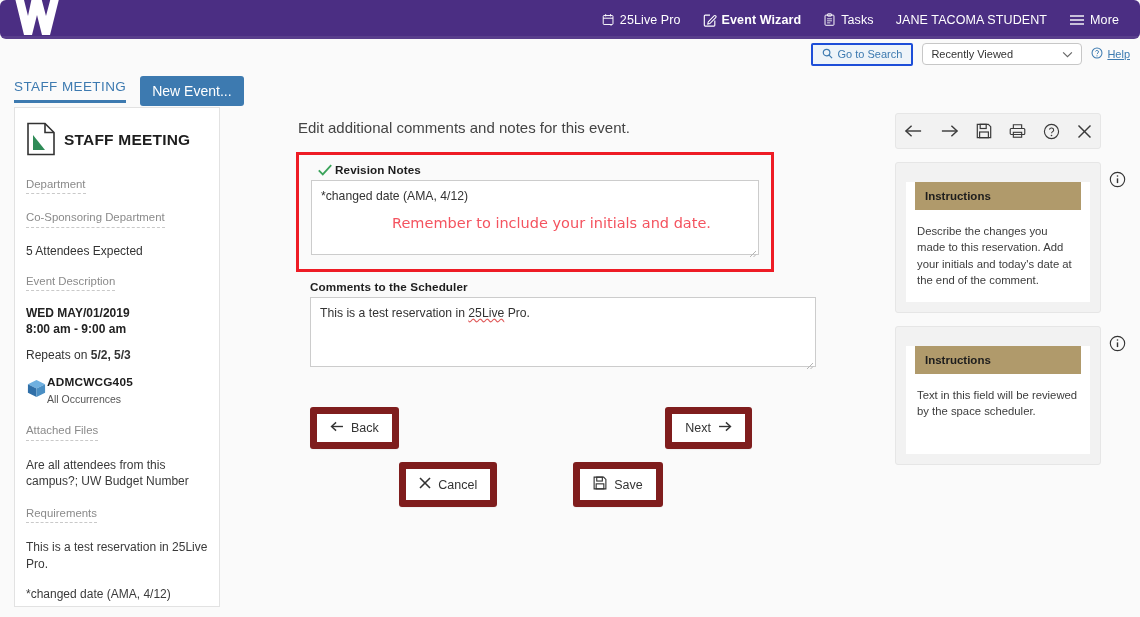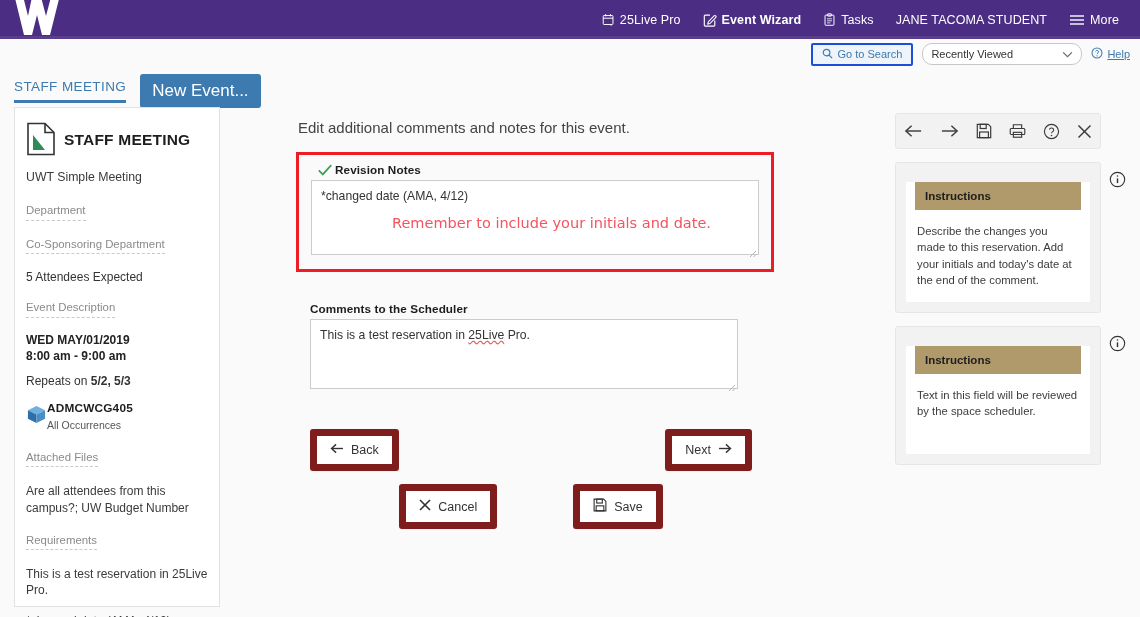--- a/index.html
+++ b/index.html
@@ -12,20 +12,21 @@
 
   
   .topbar {
     position: relative;
     height: 39px;
     background: #4b2e83;
     display: flex;
     align-items: center;
     justify-content: flex-end;
     padding-right: 10px;
+    border-radius: 6px;
   }
   .topbar::after {
     content: "";
     position: absolute;
     left: 0; right: 0; bottom: 0;
     height: 3px;
     background: rgba(255,255,255,.08);
   }
   .uw-logo {
     position: absolute;
@@ -69,21 +70,21 @@
     border-radius: 2px;
     padding: 3px 9px;
     cursor: pointer;
     font-size: 11px;
   }
   .recent-select {
     position: relative;
     width: 160px;
     border: 1px solid #c7c7c7;
     background: #fff;
-    border-radius: 10px;
+    border-radius: 4px;
     padding: 4px 8px;
     color: #333;
     font-size: 11px;
     cursor: pointer;
     display: flex; align-items: center;
   }
   .recent-select .chev {
     position: absolute; right: 8px; top: 50%;
     transform: translateY(-50%);
     color: #666;
@@ -108,21 +109,21 @@
     letter-spacing: .4px;
     padding-bottom: 6px;
     border-bottom: 3px solid #3d7ab0;
     cursor: pointer;
   }
   .new-event-btn {
     background: #3d7ab0;
     color: #fff;
     border: none;
     border-radius: 3px;
-    font-size: 17px;
+    font-size: 14px;
     padding: 7px 12px;
     cursor: pointer;
     font-family: inherit;
   }
 
   
   .body-wrap {
     display: flex;
     padding: 0 10px;
     gap: 0;
@@ -228,21 +229,21 @@
     font-size: 14.5px;
     font-family: "DejaVu Sans", sans-serif;
     white-space: nowrap;
   }
   .spell {
     text-decoration: underline;
     text-decoration-color: #e05b5b;
     text-decoration-style: wavy;
     text-decoration-skip-ink: none;
   }
-  .section-2 { margin-top: 30px; width: 428px; margin-left: 14px; }
+  .section-2 { margin-top: 8px; width: 506px; margin-left: 14px; }
 
   .btn-row-1 {
     display: flex;
     justify-content: space-between;
     align-items: center;
     width: 442px;
     margin: 40px 0 0 14px;
   }
   .btn-row-2 {
     display: flex;
@@ -422,21 +423,20 @@
       <span>
         <svg width="30" height="34" viewBox="0 0 30 34" fill="none">
           <path d="M2 1.5 h17 l9 9 v22 h-26 Z" stroke="#333" stroke-width="1.6" fill="#fff"></path>
           <path d="M19 1.5 v9 h9" stroke="#333" stroke-width="1.6" fill="none"></path>
           <path d="M7 28 V13 L19 28 Z" fill="#2e8b57"></path>
         </svg>
       </span>
       <span class="dc-title">STAFF MEETING</span>
     </div>
 
-    <div class="dc-sub">UWT Simple Meeting</div>
 
     <div><span class="dc-field">Department</span></div>
     <div><span class="dc-field">Co-Sponsoring Department</span></div>
 
     <div class="dc-line" style="font-size:12px;">5 Attendees Expected</div>
 
     <div><span class="dc-field">Event Description</span></div>
 
     <div class="dc-strong" style="margin-top:6px;">WED MAY/01/2019</div>
     <div class="dc-strong">8:00 am - 9:00 am</div>

